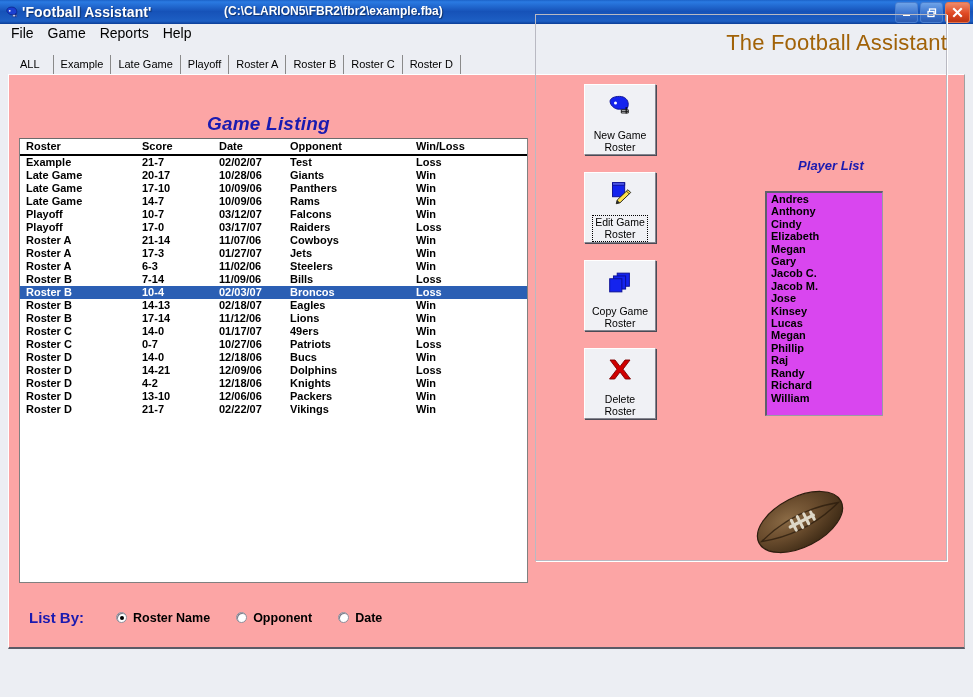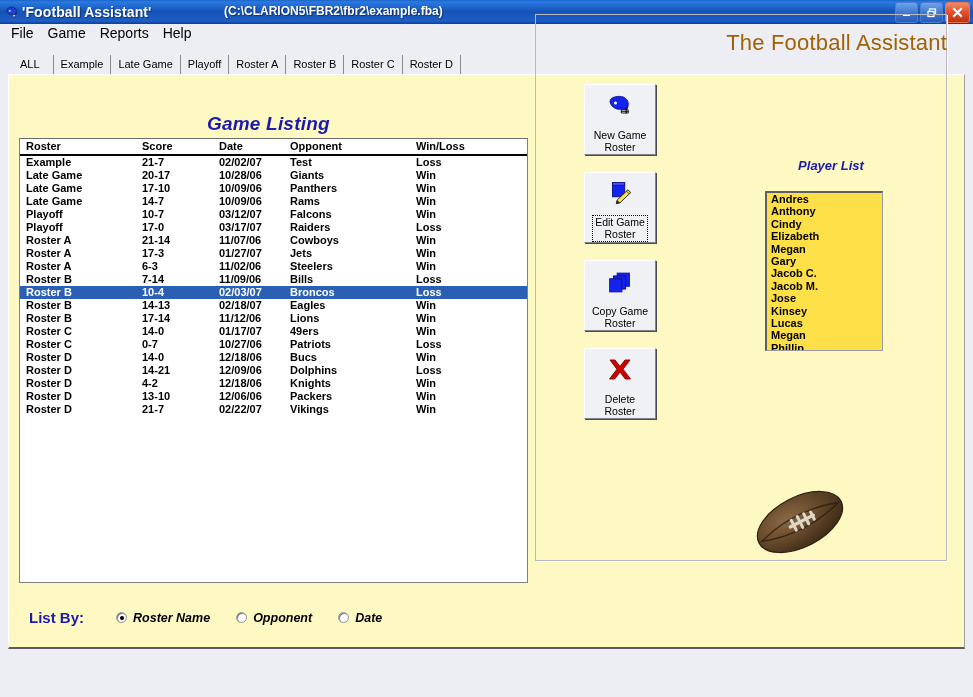--- a/index.html
+++ b/index.html
@@ -54,21 +54,21 @@
     border-right:1px solid #8a8a8a;line-height:14px;
   }
   .tab.active{
     font-weight:normal;border-right:none;padding-right:13px;padding-left:12px;
   }
   .tab.first-inactive{border-left:1px solid #8a8a8a;}
 
   
   .sheet{
     position:absolute;left:8px;top:74px;width:957px;height:575px;
-    background:#fef9c3;
+    background:#fca5a5;
     border-top:1px solid #ffffff;border-left:1px solid #ffffff;
     border-right:1px solid #a0a0a0;border-bottom:2px solid #5a5a66;
     box-sizing:border-box;
   }
 
   
   .gl-title{
     position:absolute;left:198px;top:38px;
     font-size:19px;font-weight:bold;font-style:italic;color:#1a1ab0;
     letter-spacing:.2px;
@@ -95,21 +95,21 @@
   .c-score{left:122px;}
   .c-date{left:199px;}
   .c-opp{left:270px;}
   .c-wl{left:396px;}
 
   
   .listby{position:absolute;left:20px;top:534px;display:flex;align-items:center;}
   .listby-label{
     font-size:15px;font-weight:bold;color:#1a1ab0;font-style:normal;margin-right:32px;
   }
-  .radio-group{display:flex;align-items:flex-end;font-style:italic;}
+  .radio-group{display:flex;align-items:flex-end;}
   .radio{display:flex;align-items:center;margin-right:26px;}
   .radio .knob{
     width:11px;height:11px;border-radius:50%;
     background:#ffffff;
     border:1px solid #8e8e9b;
     box-shadow:inset 1px 1px 0 #7d7d8a, inset -1px -1px 0 #ffffff;
     margin-right:6px;position:relative;box-sizing:border-box;
   }
   .radio.on .knob:after{
     content:"";position:absolute;left:2.5px;top:2.5px;width:4px;height:4px;
@@ -147,22 +147,22 @@
     padding:1px 2px;
   }
   .bigbtn.focus .lbl{border:1px dotted #000;}
 
   
   .pl-title{
     position:absolute;left:761px;top:158px;width:140px;text-align:center;
     font-size:13px;font-weight:bold;font-style:italic;color:#1a1ab0;
   }
   .plbox{
-    position:absolute;left:765px;top:191px;width:118px;height:160px;
-    background:#fde047;
+    position:absolute;left:765px;top:191px;width:118px;height:225px;
+    background:#d946ef;
     border:1px solid #9a9aa4;border-top:2px solid #5f5f6b;border-left:2px solid #5f5f6b;
     box-sizing:border-box;overflow:hidden;
   }
   .player{font-size:11px;font-weight:bold;color:#000;line-height:12.4px;padding-left:4px;}
 
   
   .football{position:absolute;left:745px;top:482px;width:110px;height:80px;}
 
   
   .statusstrip{position:absolute;left:0;top:651px;width:973px;height:46px;background:#eceef3;}

